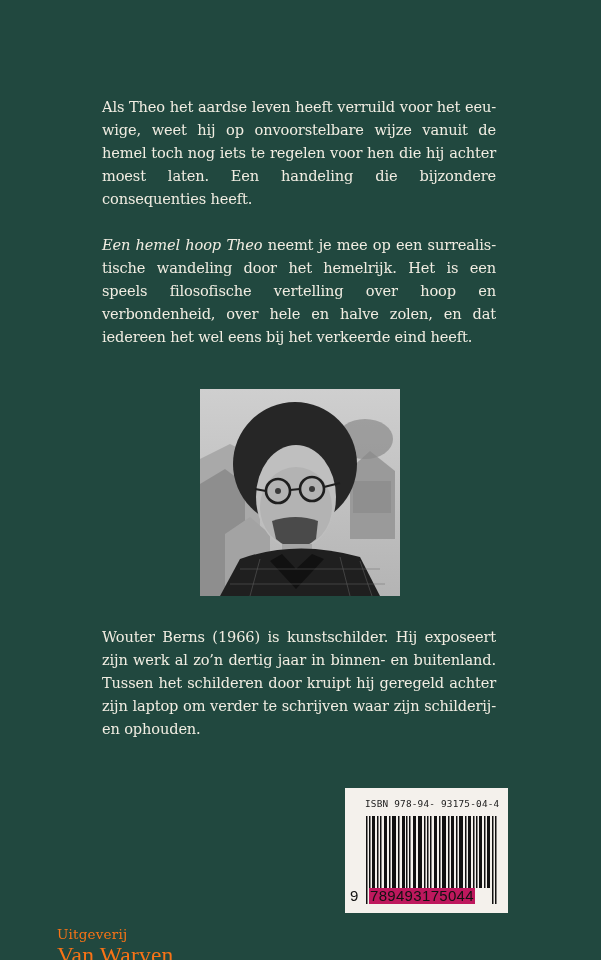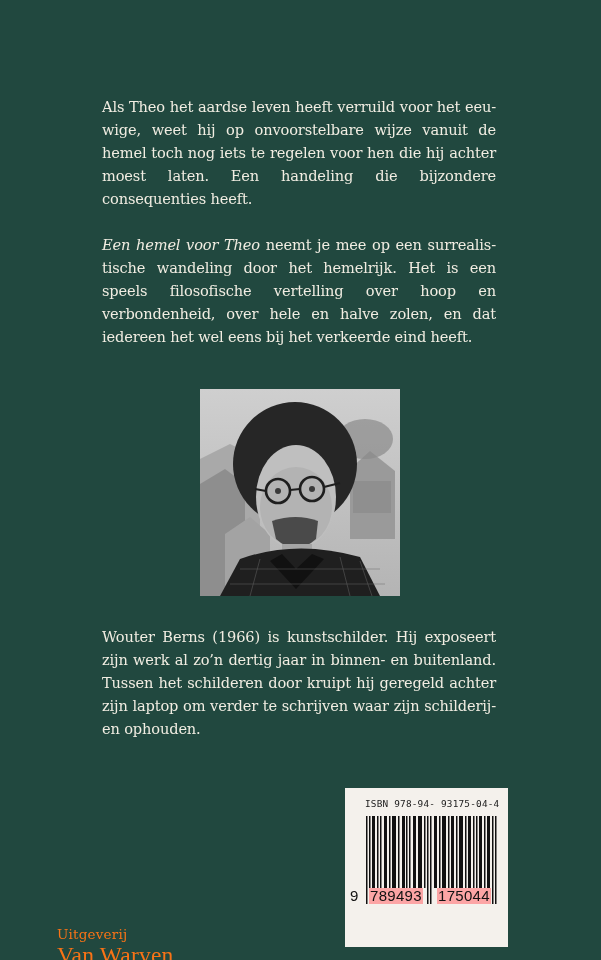--- a/index.html
+++ b/index.html
@@ -22,37 +22,37 @@
   #p3 { top: 625px; }
 
   .author-photo {
     position: absolute; left: 200px; top: 389px; width: 200px; height: 207px;
     overflow: hidden;
     background: linear-gradient(180deg, #c9c9c9 0%, #bdbdbd 40%, #9a9a9a 70%, #6d6d6d 100%);
   }
   .author-photo svg { display: block; }
 
   .barcode-box {
-    position: absolute; left: 345px; top: 788px; width: 163px; height: 159px;
+    position: absolute; left: 345px; top: 788px; width: 163px; height: 125px;
     background: #f4f1ec;
   }
   .isbn-label {
     position: absolute; left: 20px; top: 10px;
     font-family: "DejaVu Sans Mono", "Liberation Mono", monospace;
     font-size: 9.4px; color: #1a1a1a; letter-spacing: 0.2px; white-space: nowrap;
   }
   .barcode-svg { position: absolute; left: 0; top: 0; }
   .barcode-digits {
     position: absolute; top: 100px; font-family: "Liberation Sans", "DejaVu Sans", sans-serif;
     font-size: 15px; color: #111; line-height: 16px; letter-spacing: 0.3px;
-    background: #fca5a5; padding: 0 1px;
+    background: #be185d; padding: 0 1px;
   }
   #digit-lead { left: 4px; background: transparent; }
   #digit-left { left: 24px; }
-  #digit-right { left: 92px; }
+  #digit-right { left: 76px; }
 
   .publisher {
     position: absolute; left: 57px; top: 926px; color: #f97316;
   }
   .publisher-kicker {
     font-family: "DejaVu Serif", "Liberation Serif", serif; font-size: 13.5px; line-height: 16px;
     letter-spacing: 0.2px;
   }
   .publisher-name {
     font-family: Liberation Serif, serif; font-size: 23.5px; line-height: 26px;
@@ -60,21 +60,21 @@
   }
 </style>
 </head>
 <body>
 
 <div class="text-block" id="p1">
   <p>Als Theo het aardse leven heeft verruild voor het eeu-wige, weet hij op onvoorstelbare wijze vanuit de hemel toch nog iets te regelen voor hen die hij achter moest laten. Een handeling die bijzondere consequenties heeft.</p>
 </div>
 
 <div class="text-block" id="p2">
-  <p><em>Een hemel voor Theo</em><span> neemt je mee op een surrealis-tische wandeling door het hemelrijk. Het is een speels filosofische vertelling over hoop en verbondenheid, over hele en halve zolen, en dat iedereen het wel eens bij het verkeerde eind heeft.</span></p>
+  <p><em>Een hemel hoop Theo</em><span> neemt je mee op een surrealis-tische wandeling door het hemelrijk. Het is een speels filosofische vertelling over hoop en verbondenheid, over hele en halve zolen, en dat iedereen het wel eens bij het verkeerde eind heeft.</span></p>
 </div>
 
 <div class="author-photo" title="Black-and-white portrait of the author with round glasses and goatee, houses in background">
   <svg width="200" height="207" viewBox="0 0 200 207">
     <defs>
       <linearGradient id="sky" x1="0" y1="0" x2="0" y2="1">
         <stop offset="0" stop-color="#cfcfcf"></stop>
         <stop offset="1" stop-color="#b4b4b4"></stop>
       </linearGradient>
     </defs>

